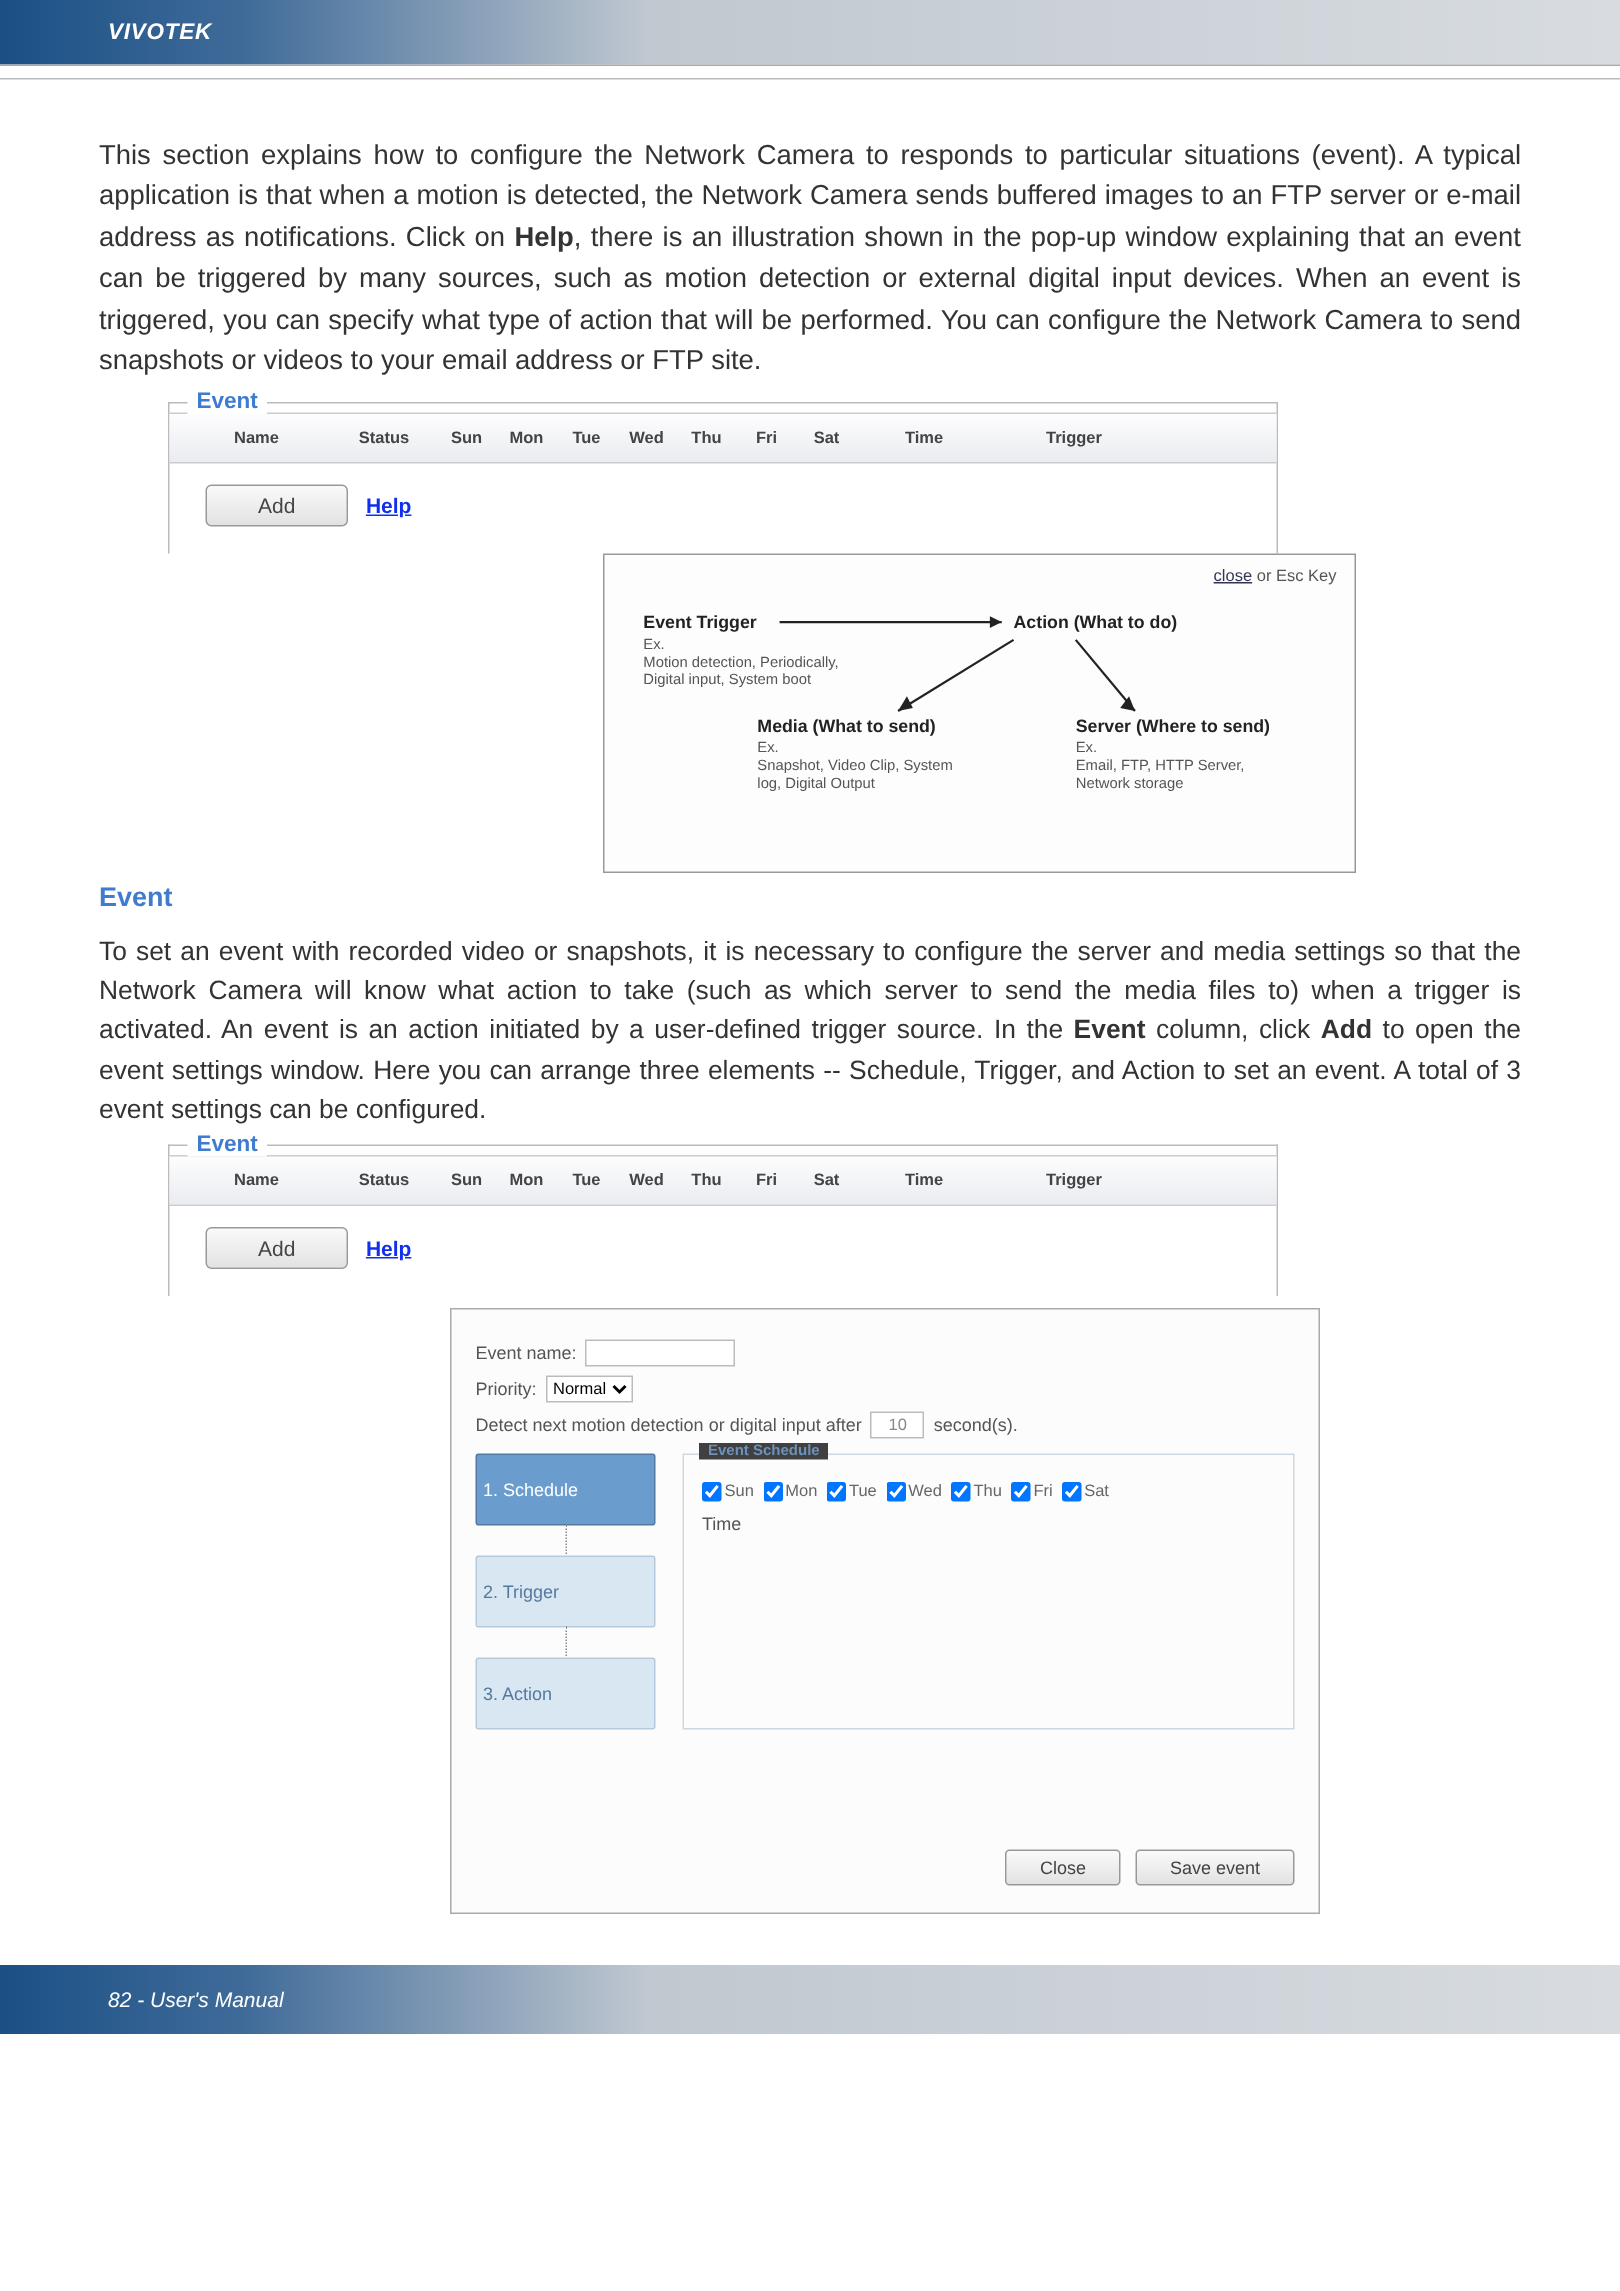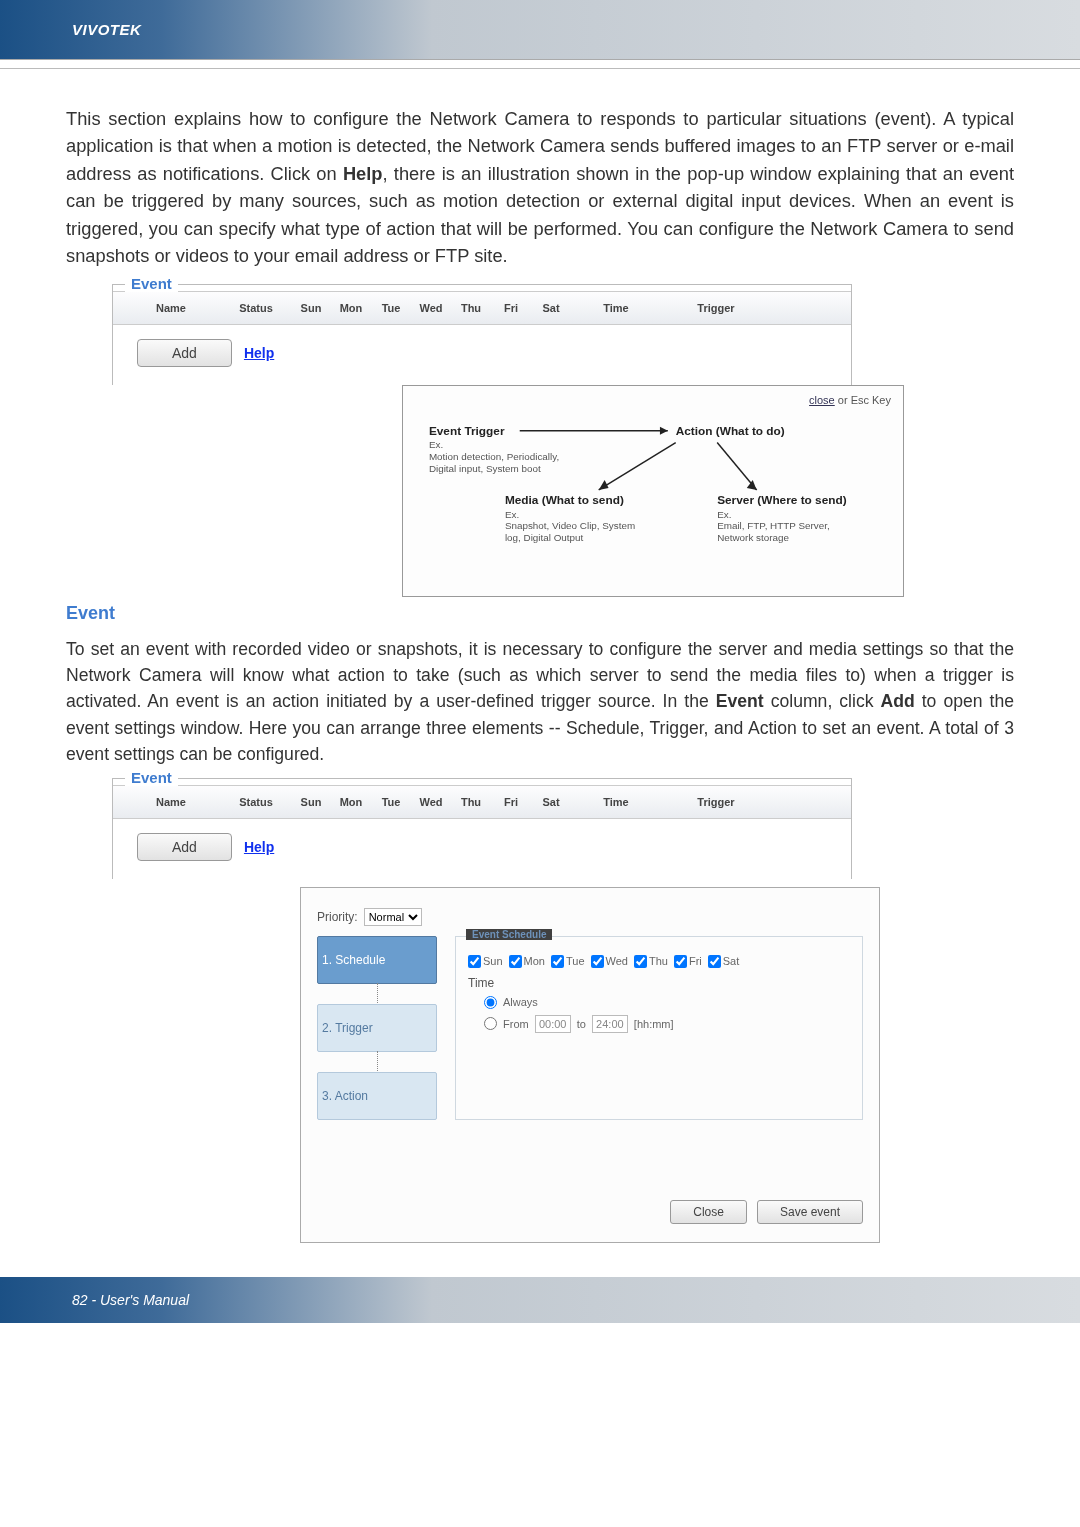--- a/index.html
+++ b/index.html
@@ -4,21 +4,21 @@
   <style>
     * { box-sizing: border-box; margin: 0; padding: 0; }
     body {
       font-family: Arial, Helvetica, sans-serif;
       background: #fff;
       width: 1080px;
       margin: 0 auto;
       color: #333;
     }
     .header-band {
-      height: 60px;
+      height: 44px;
       background: linear-gradient(to right, #1b5085 0%, #3f6b99 15%, #c0c8d0 40%, #d8dce0 100%);
       border-bottom: 1px solid #aaa;
       display: flex;
       align-items: center;
       padding-left: 72px;
     }
     .brand {
       color: #fff;
       font-style: italic;
       font-weight: bold;
@@ -331,24 +331,33 @@
         <div>Trigger</div>
       </div>
       <div class="event-actions-row">
         <button class="btn">Add</button>
         <a href="#" class="help-link">Help</a>
       </div>
     </div>
 
     <div class="config-popup">
       <div class="cfg-row">
+        <span>Event name:</span>
+        <input class="cfg-input sm" style="">
+      </div>
+      <div class="cfg-row">
         <span>Priority:</span>
         <select class="cfg-select">
           <option>Normal</option>
         </select>
+      </div>
+      <div class="cfg-row">
+        <span>Detect next motion detection or digital input after</span>
+        <input class="cfg-input xs" value="10" style="">
+        <span>second(s).</span>
       </div>
 
       <div class="cfg-steps-row">
         <div class="steps-col">
           <div class="step-box">
             <span>1. Schedule</span>
             <div class="step-connector"></div>
           </div>
           <div class="step-box inactive">
             <span>2. Trigger</span>
@@ -385,34 +394,20 @@
             <label>
                 <input type="checkbox" checked="" style="">
                 <span>Fri</span>
               </label>
             <label>
                 <input type="checkbox" checked="" style="">
                 <span>Sat</span>
               </label>
           </div>
           <div>Time</div>
-          <div class="time-block">
-            <div class="rrow">
-              <input type="radio" name="timemode" checked="" style="">
-              <span>Always</span>
-            </div>
-            <div class="rrow">
-              <input type="radio" name="timemode" style="">
-              <span>From</span>
-              <input class="cfg-input xs" disabled="" value="00:00" style="">
-              <span>to</span>
-              <input class="cfg-input xs" disabled="" value="24:00" style="">
-              <span>[hh:mm]</span>
-            </div>
-          </div>
         </div>
       </div>
 
       <div class="cfg-footer">
         <button class="cfg-btn">Close</button>
         <button class="cfg-btn">Save event</button>
       </div>
     </div>
   </div>
 </div>

